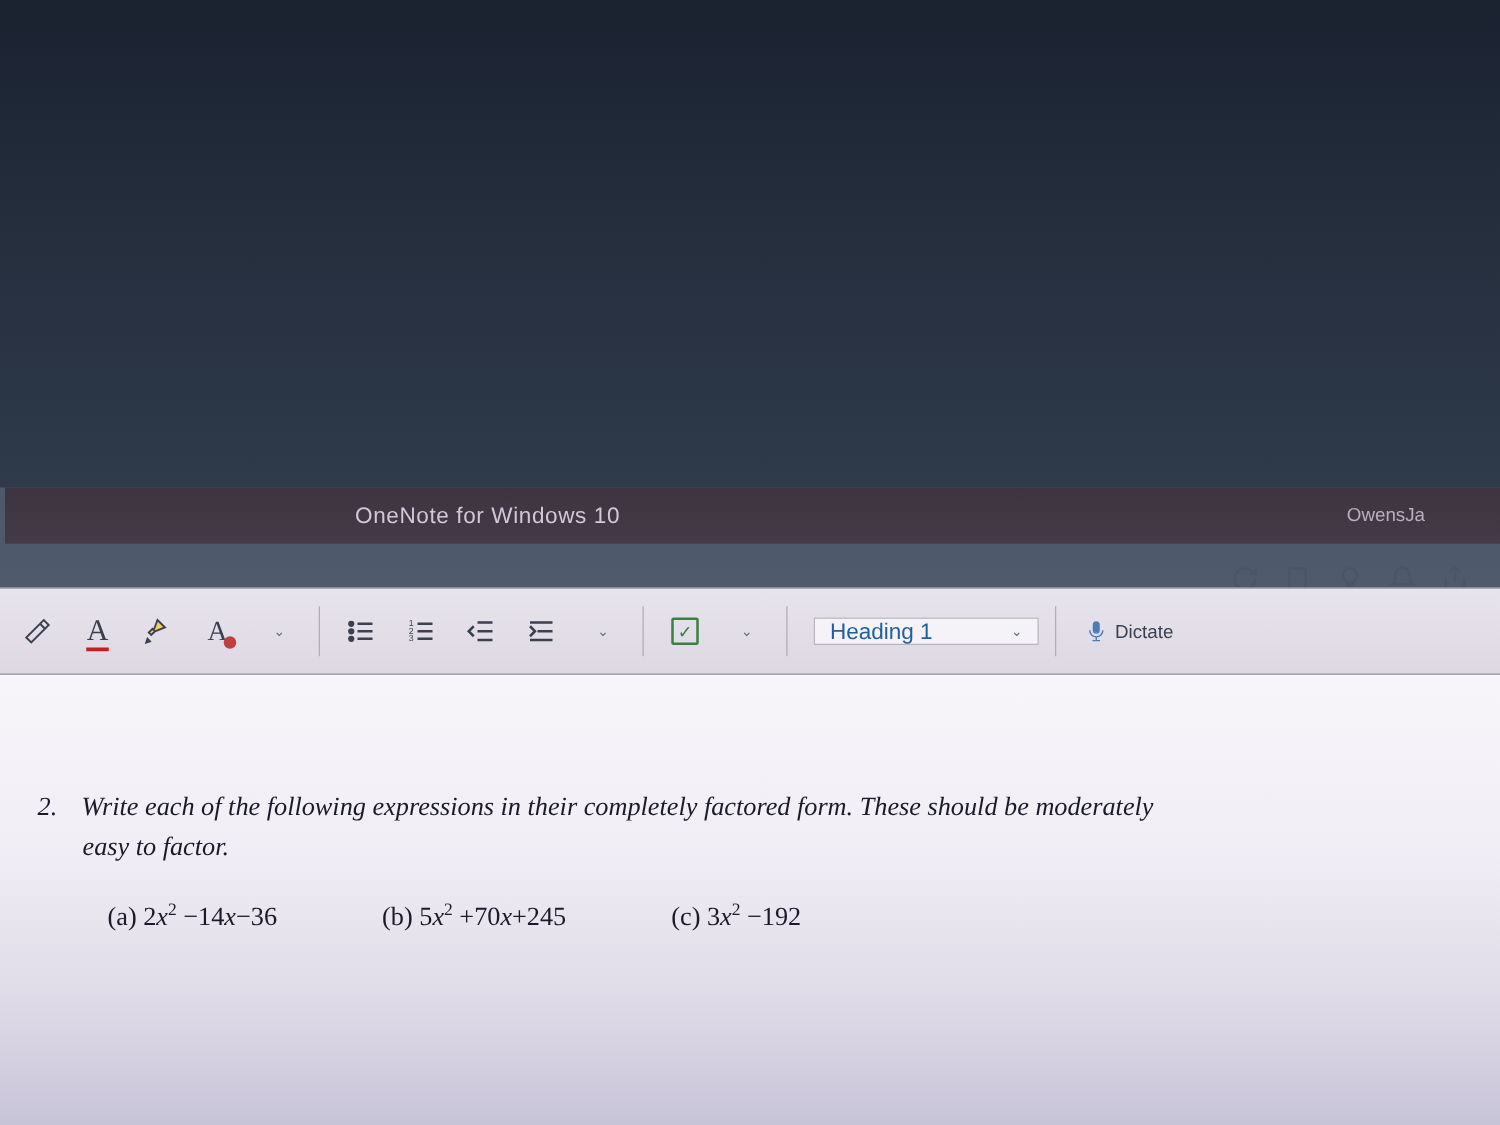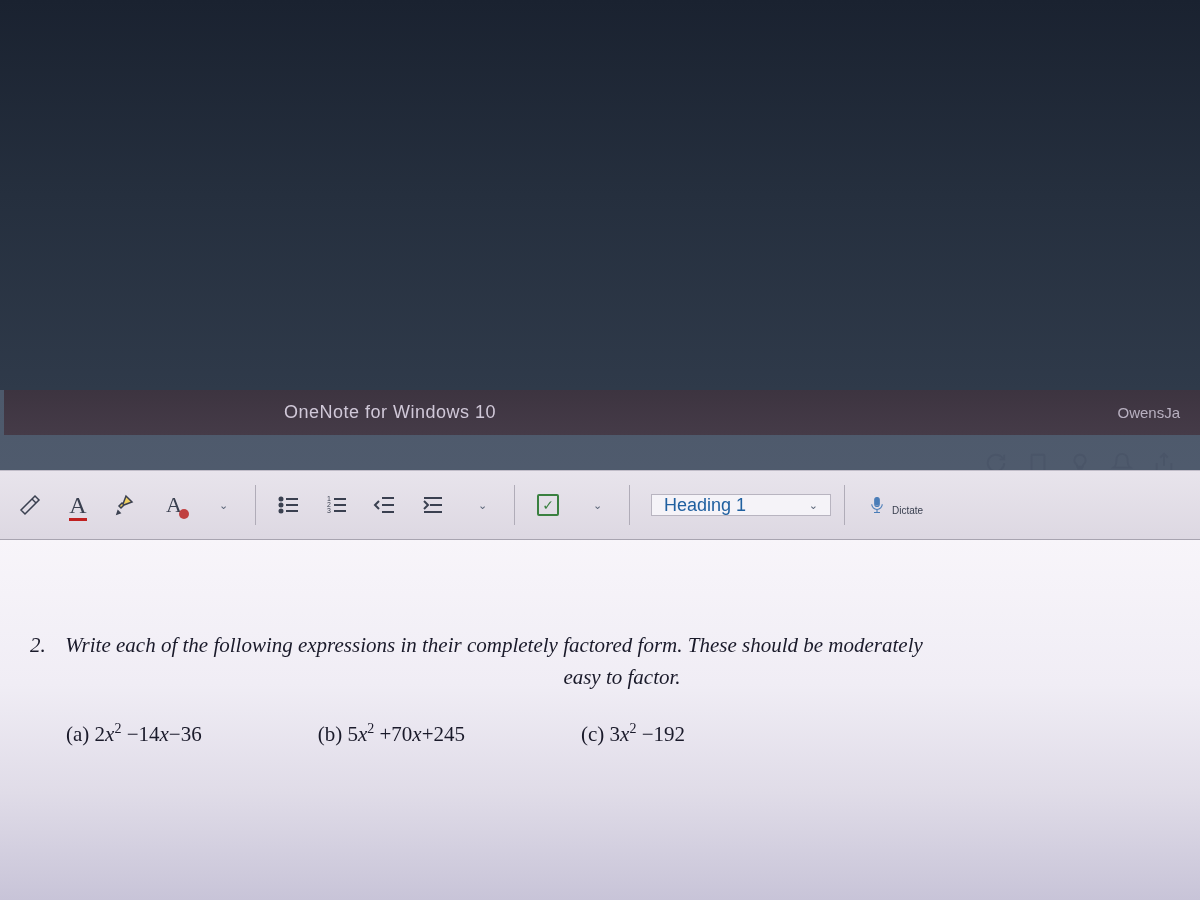--- a/index.html
+++ b/index.html
@@ -39,20 +39,21 @@
     }
     
     .title-text {
       margin-left: 260px;
       font-size: 18px;
       letter-spacing: 0.5px;
     }
     
     .user-name {
       margin-left: auto;
+      margin-right: 40px;
       font-size: 15px;
       color: #b8b0c0;
     }
     
     .top-icons-row {
       position: absolute;
       top: 445px;
       right: 10px;
       height: 35px;
       display: flex;
@@ -144,23 +145,23 @@
       cursor: pointer;
       margin-left: 8px;
     }
     
     .heading-select .chevron {
       margin-left: auto;
     }
     
     .dictate-btn {
       display: flex;
-      align-items: flex-end;
+      align-items: center;
       gap: 6px;
-      font-size: 10px;
+      font-size: 15px;
       color: #3a4050;
       padding: 0 10px;
       cursor: pointer;
     }
     
     .mic-icon {
       width: 18px;
       height: 22px;
       color: #4a7db8;
     }
@@ -184,27 +185,26 @@
       margin-bottom: 28px;
     }
     
     .problem-num {
       display: inline-block;
       width: 30px;
     }
     
     .problem-indent {
       margin-left: 36px;
-      text-align: center;
     }
     
     .expressions {
       display: flex;
-      gap: 116px;
-      margin-left: 36px;
+      gap: 84px;
+      margin-left: 56px;
       font-family: 'Times New Roman', serif;
       font-size: 21px;
     }
     
     .expr {
       position: relative;
     }
     
     .expr sup {
       font-size: 14px;

